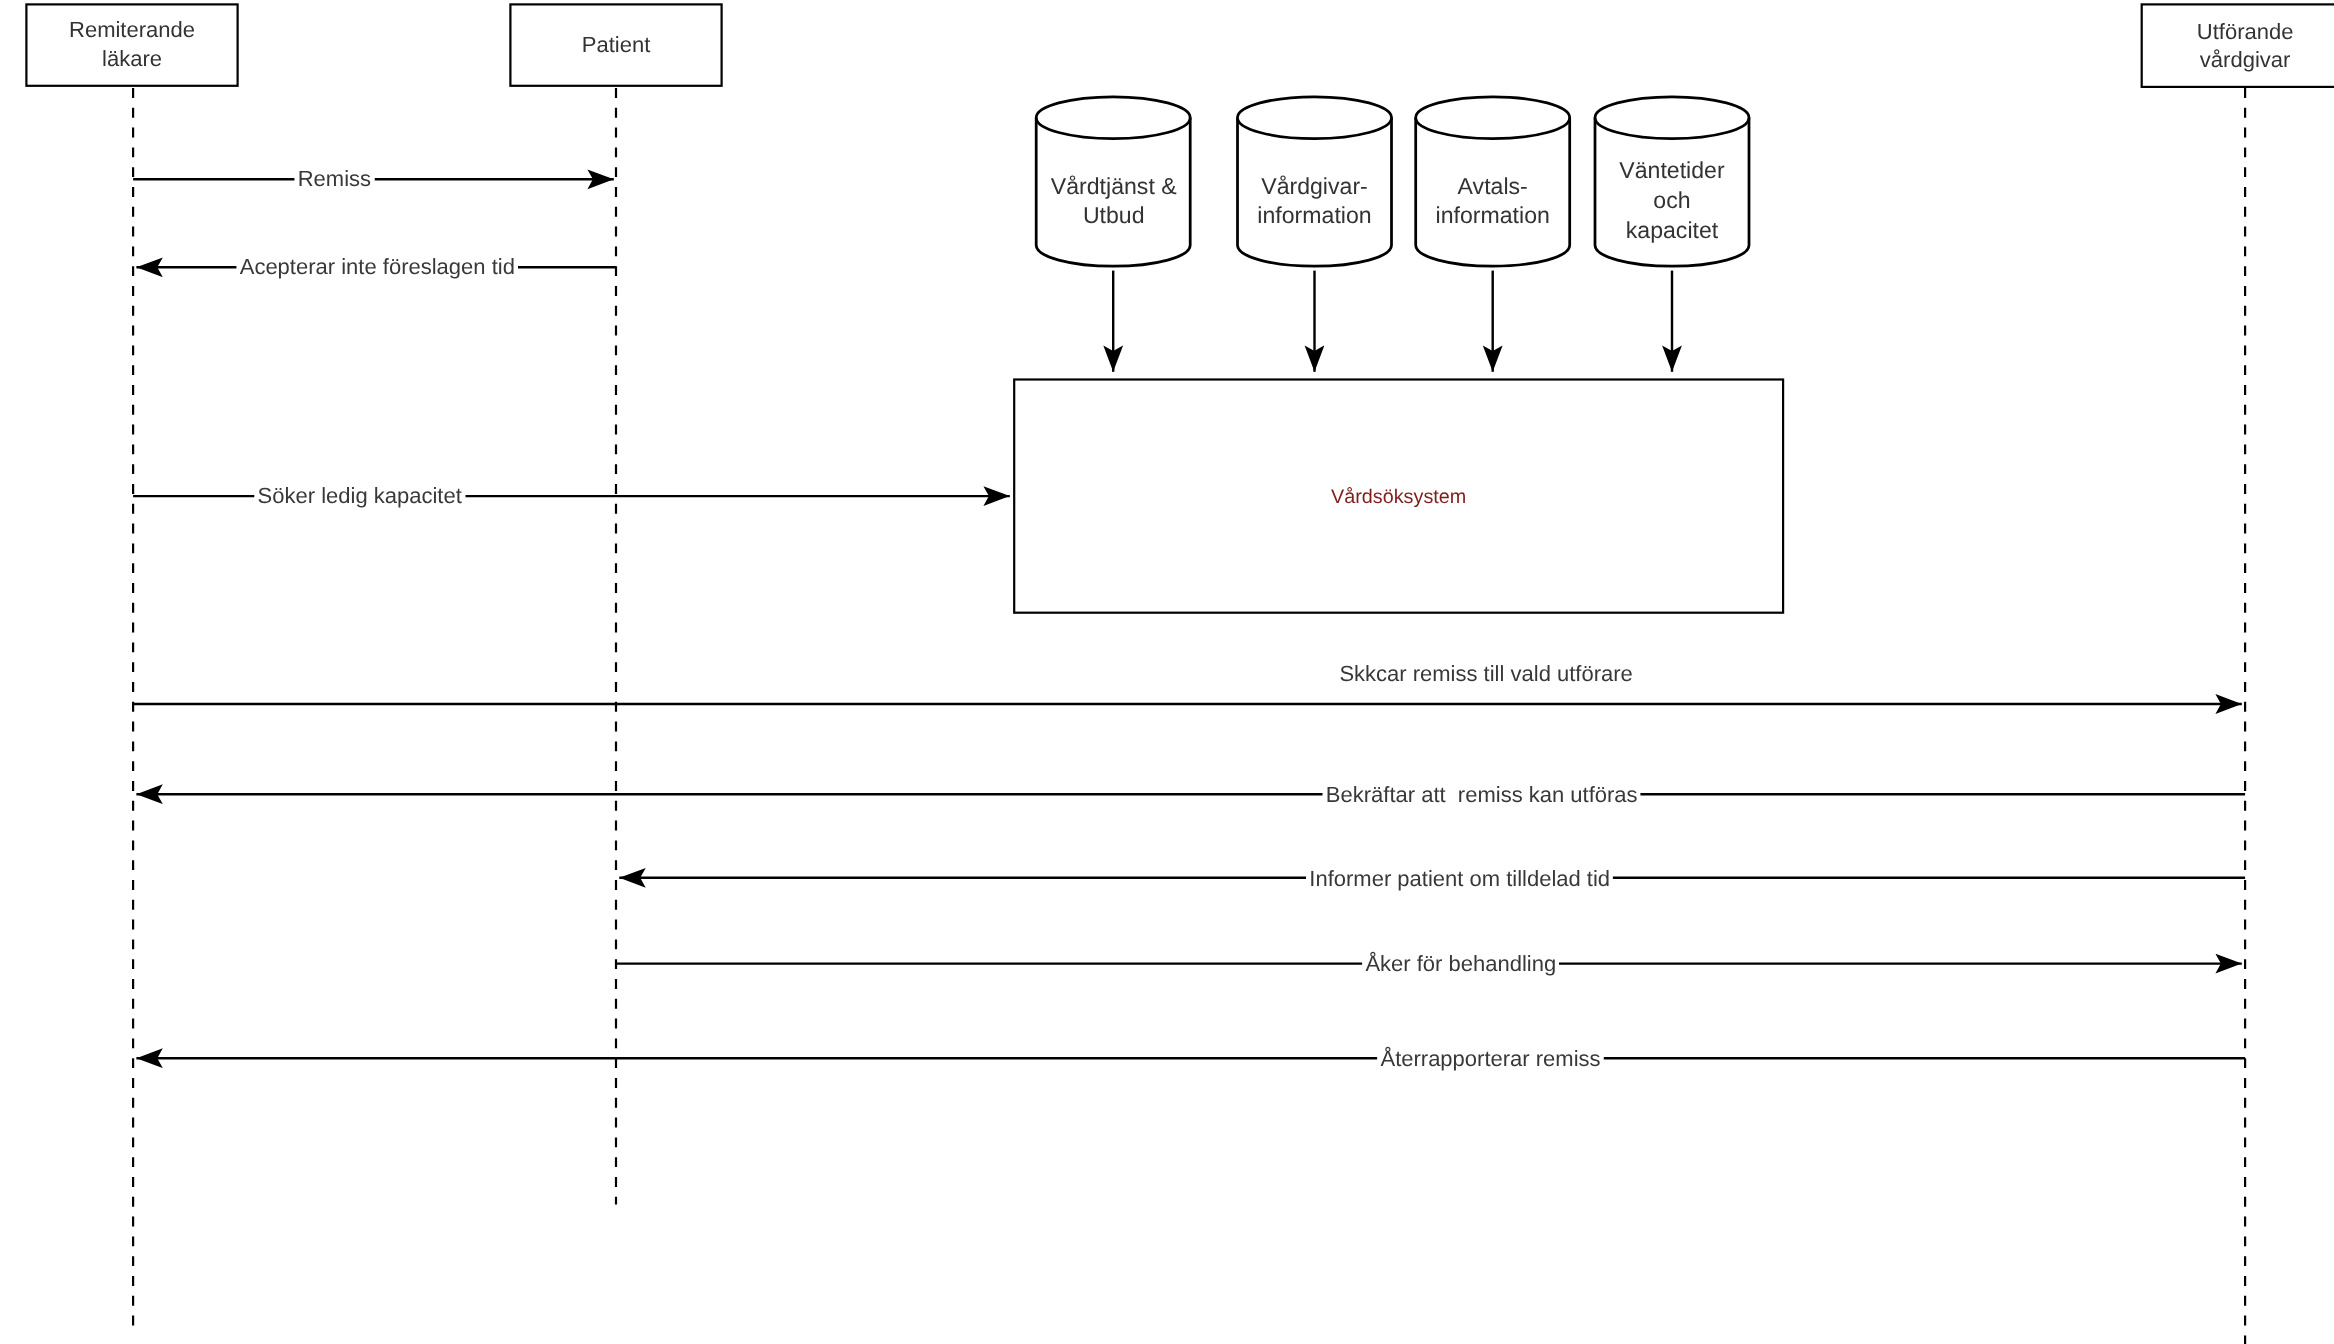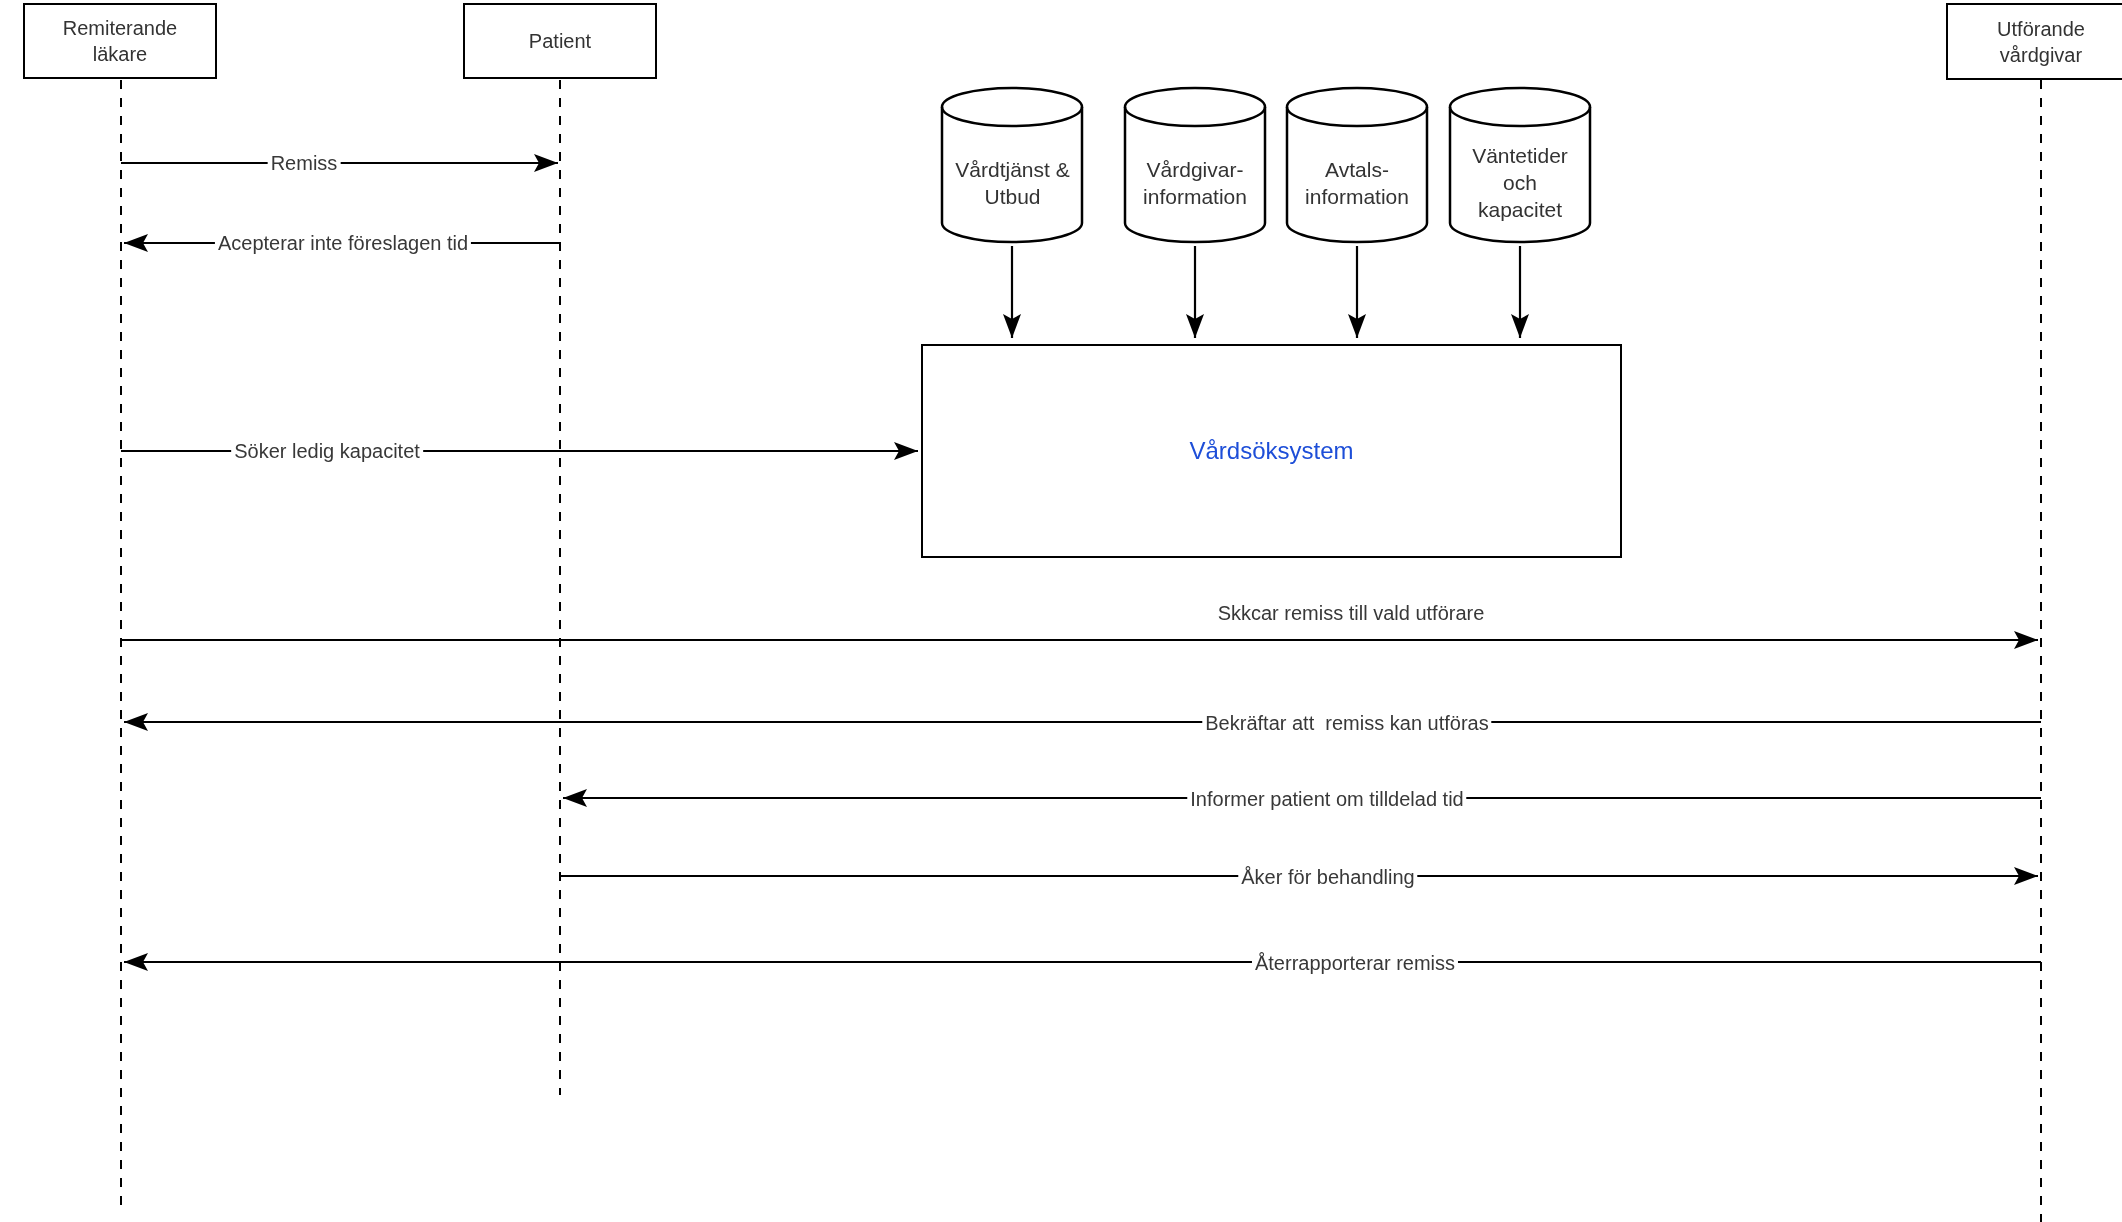--- a/index.html
+++ b/index.html
@@ -38,22 +38,22 @@
   .actor-box .wrap125 { display: inline-block; width: 125px; }
   .system-box {
     position: absolute;
     box-sizing: border-box;
     border: 2.5px solid #000000;
     background: #ffffff;
     display: flex;
     align-items: center;
     justify-content: center;
     text-align: center;
-    font-size: 24px;
-    color: #1d4ed8;
+    font-size: 18px;
+    color: #7f1d1d;
   }
   .cyl-label {
     position: absolute;
     display: flex;
     align-items: center;
     justify-content: center;
     text-align: center;
     font-size: 21px;
     line-height: 27px;
     color: #333333;

